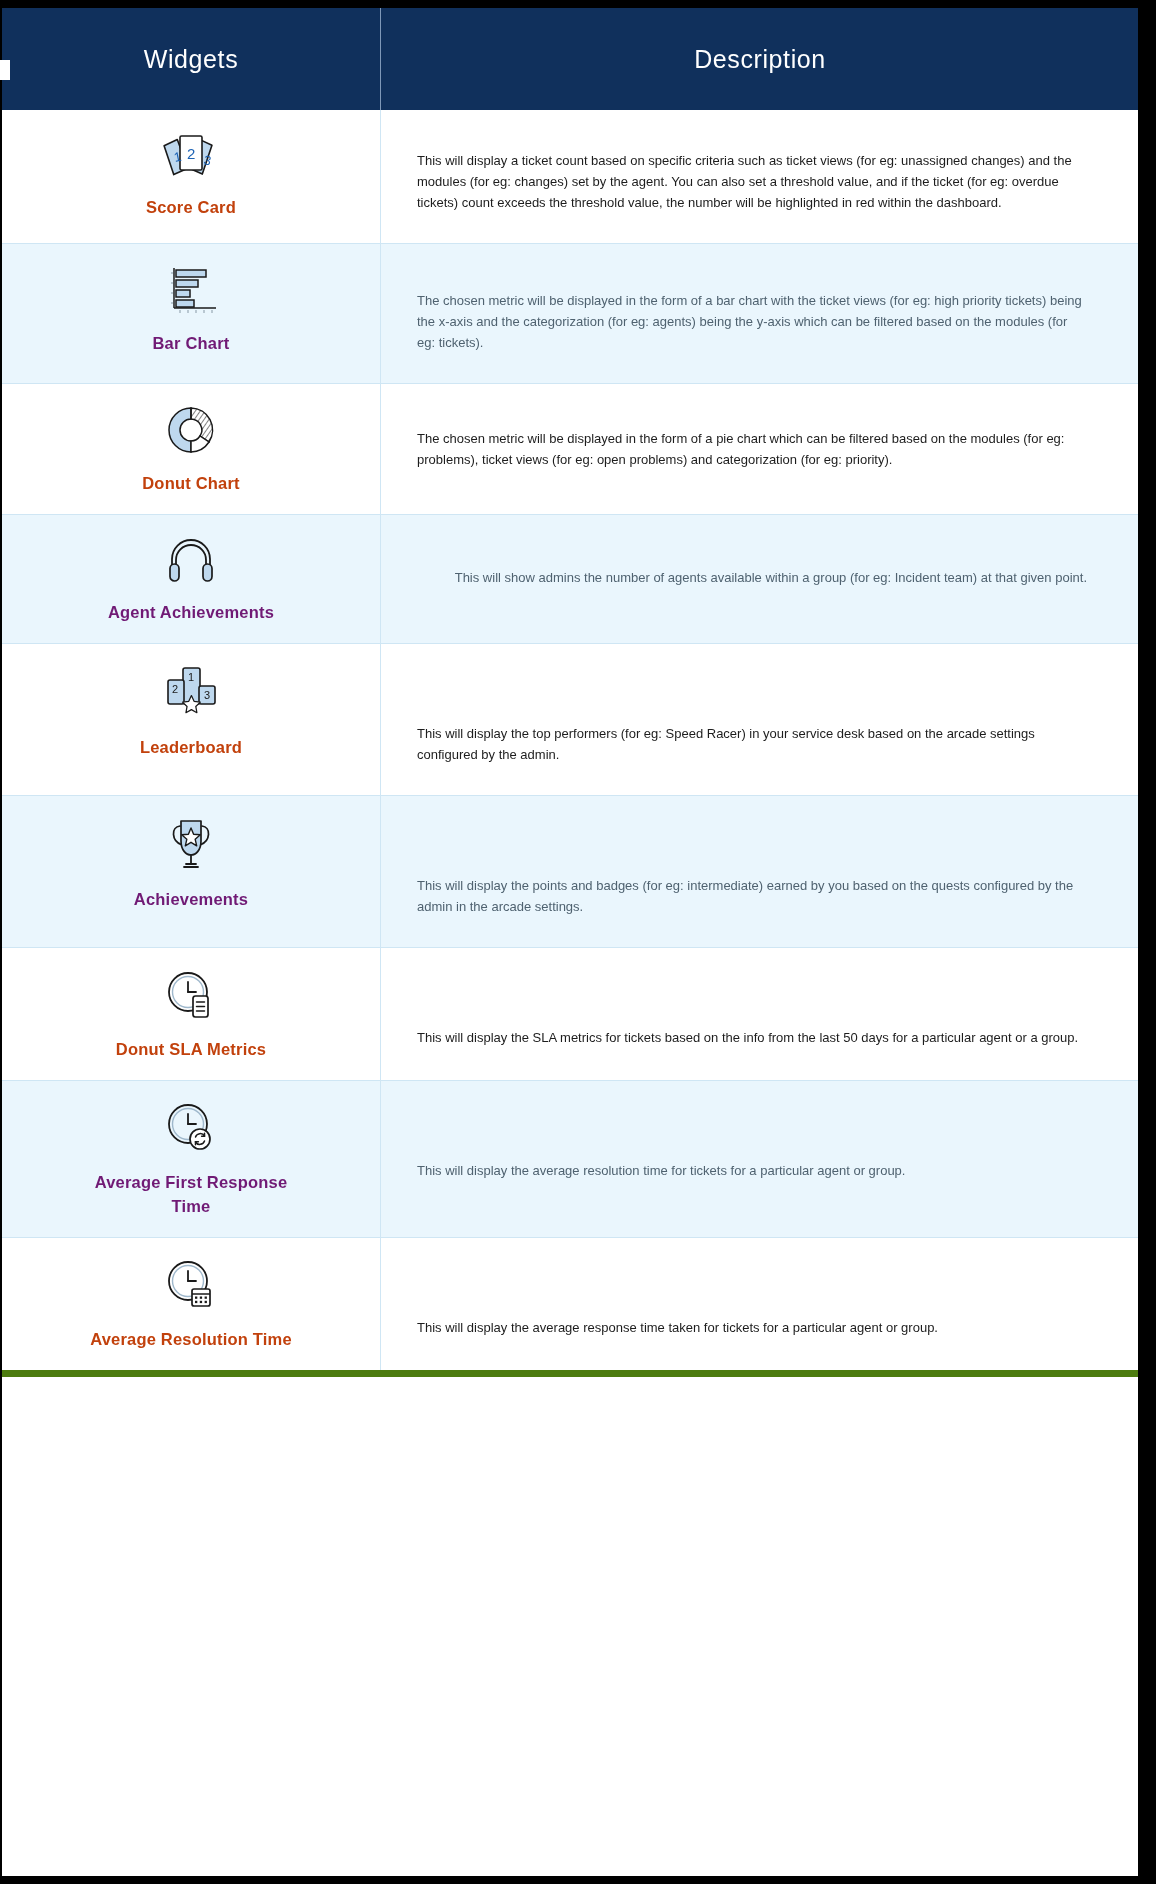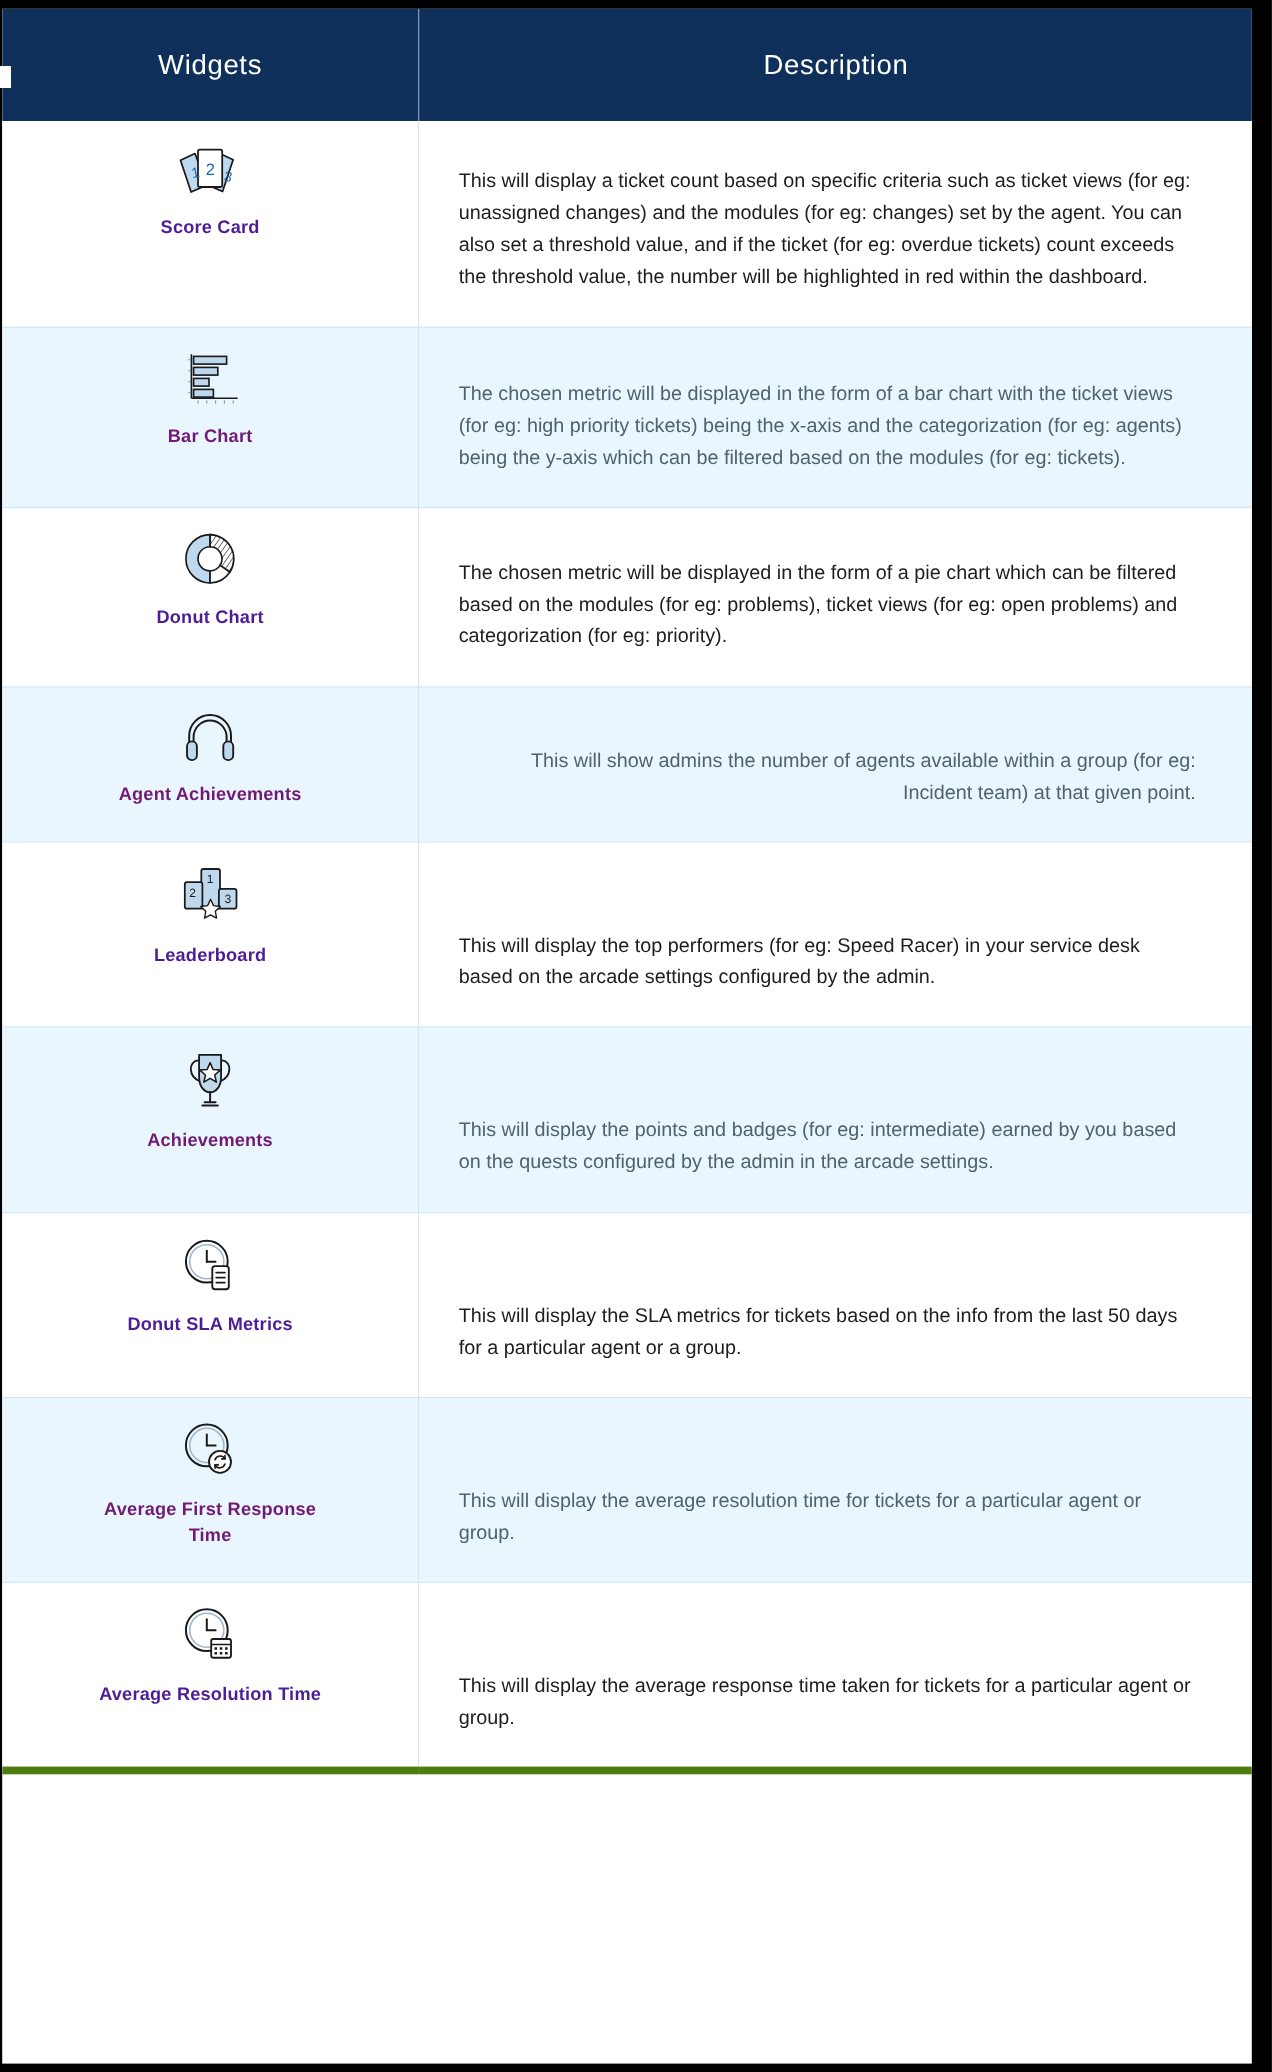--- a/index.html
+++ b/index.html
@@ -94,34 +94,34 @@
 
   .widget-icon {
     display: block;
     margin-bottom: 14px;
     line-height: 0;
   }
 
   .widget-label {
     font-size: 16.5px;
     font-weight: bold;
-    color: #4c1d95;
+    color: #c2410c;
     letter-spacing: 0.2px;
     line-height: 1.45;
     text-align: center;
     max-width: 230px;
   }
   tr.row-even .widget-label { color: #701a75; }
 
   .desc-inner {
     padding: 34px 52px 30px 36px;
     box-sizing: border-box;
   }
   .desc-text {
-    font-size: 18px;
+    font-size: 13px;
     line-height: 1.62;
     color: #1d1d1d;
     margin: 0;
   }
   tr.row-even .desc-text {
     color: #4f6270;
   }
 
   
   .desc-inner.pad-a  { padding-top: 40px; }

